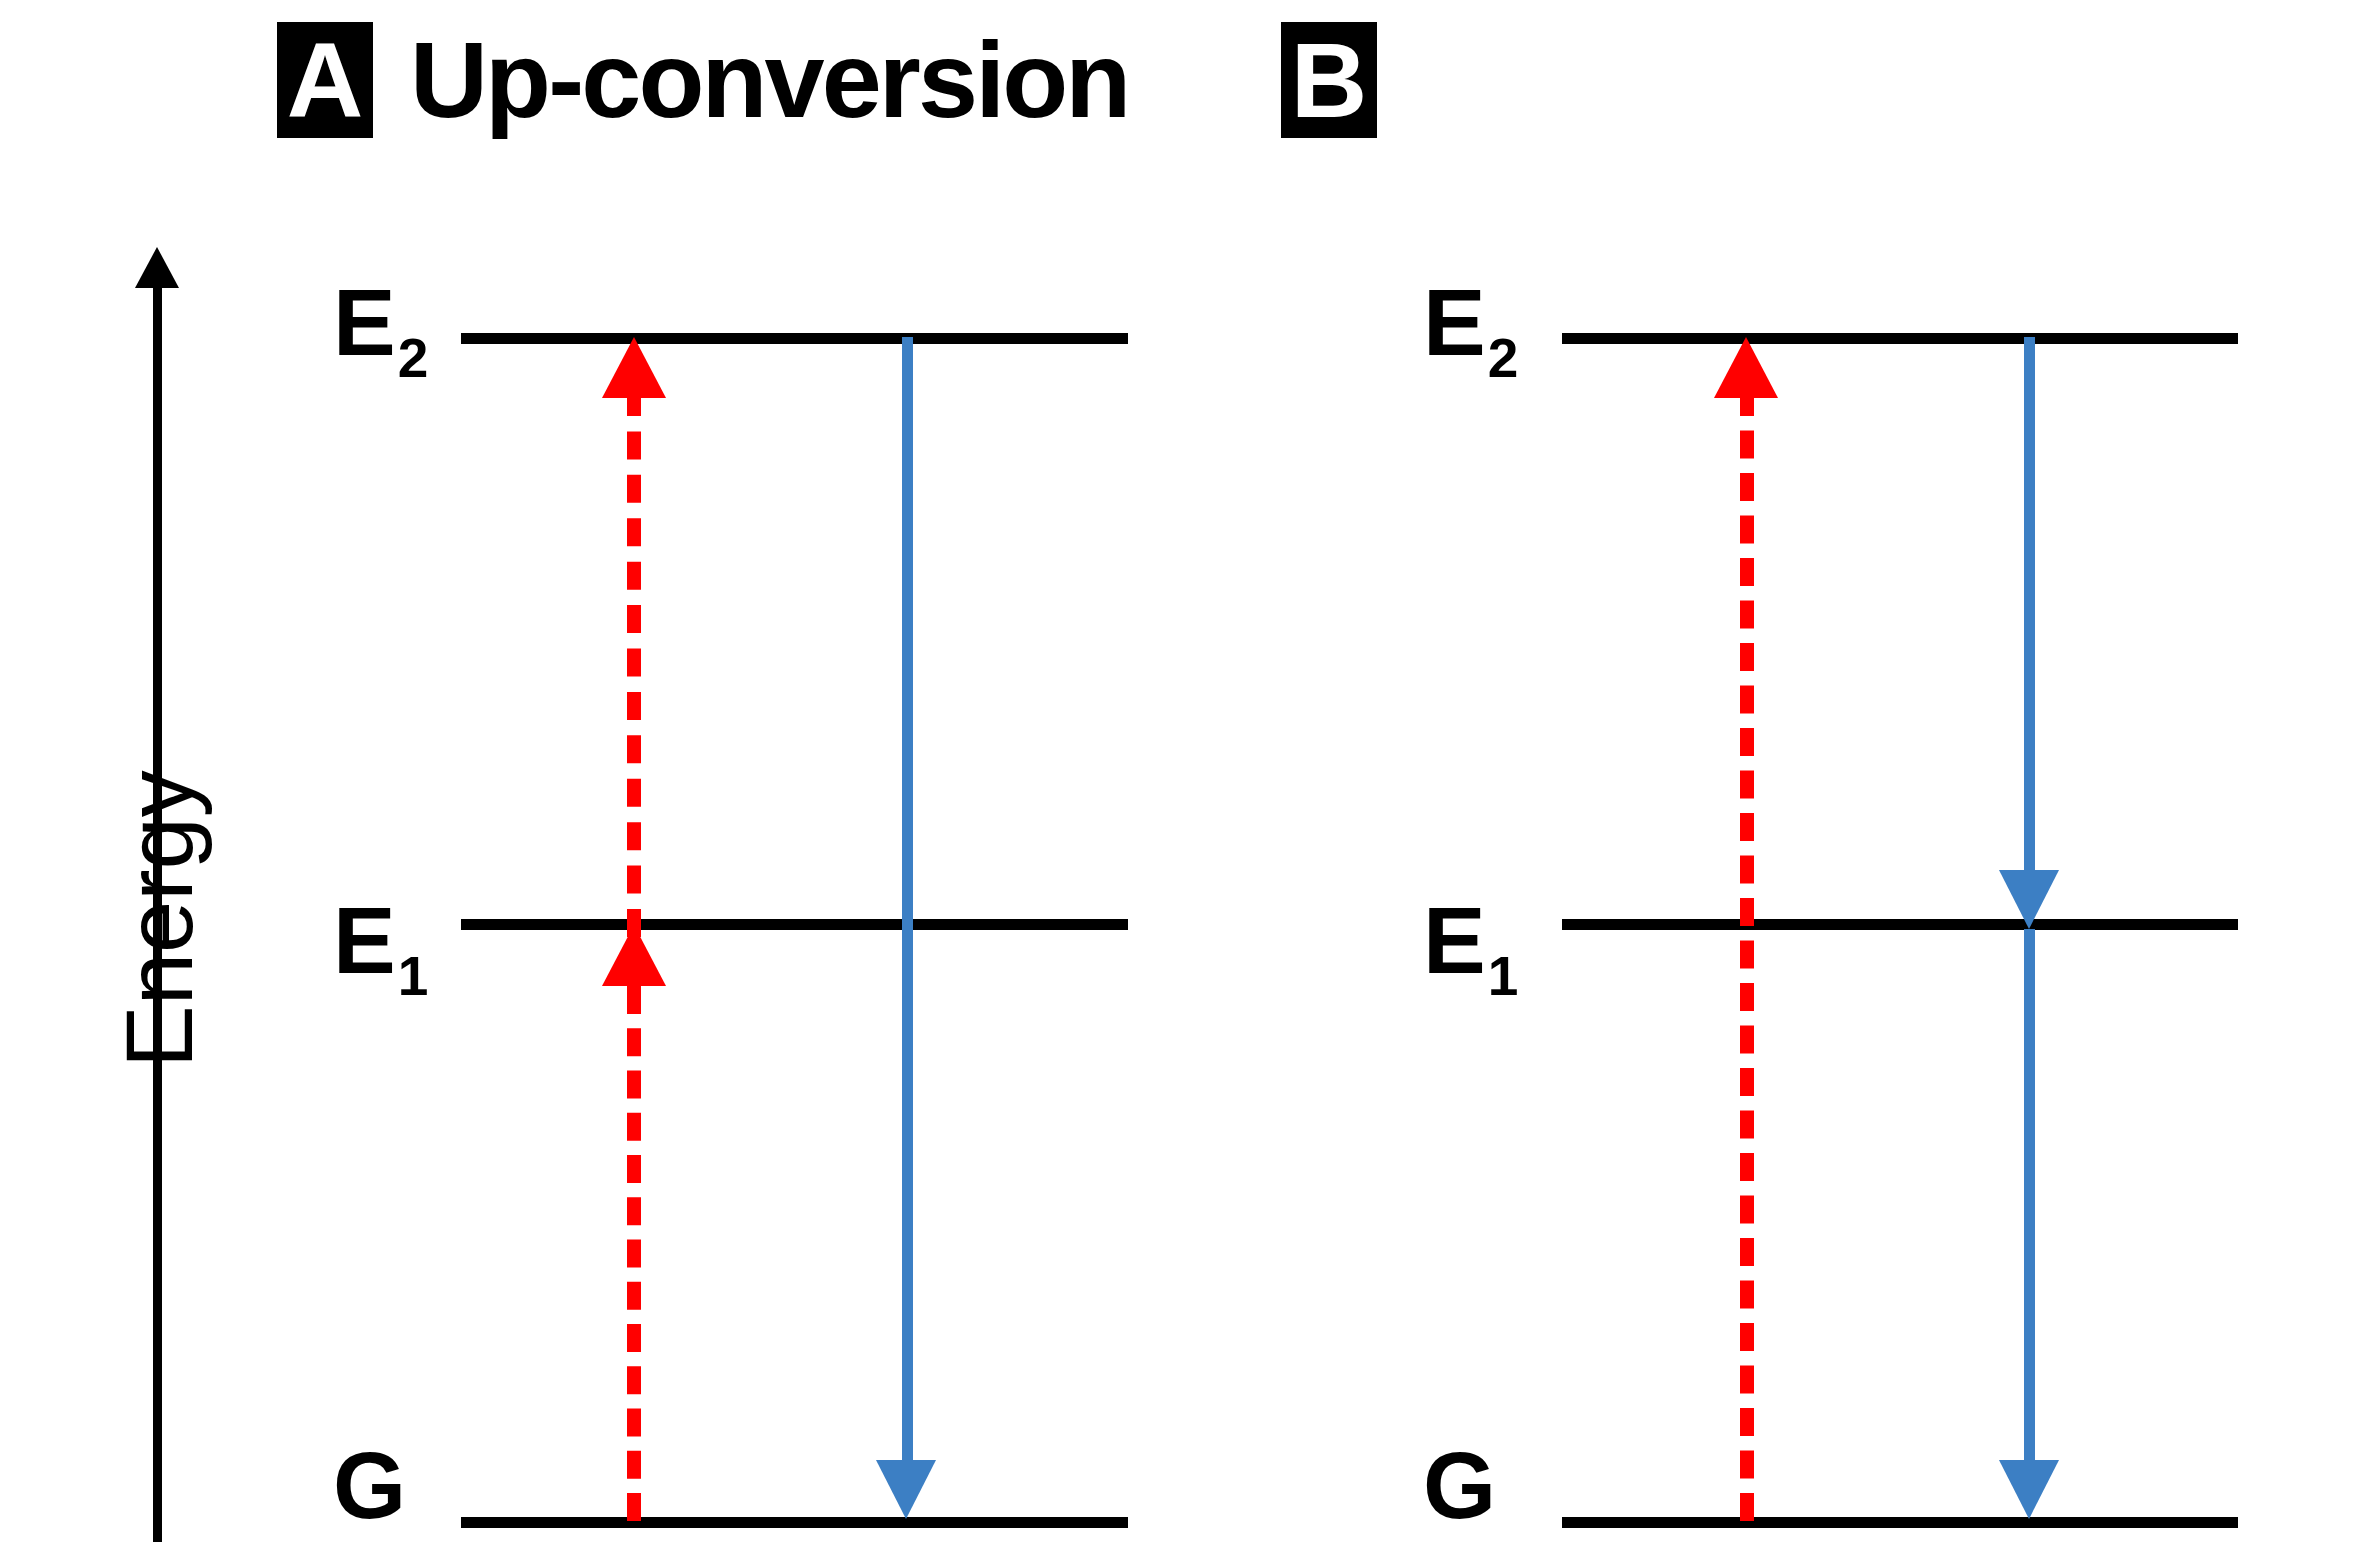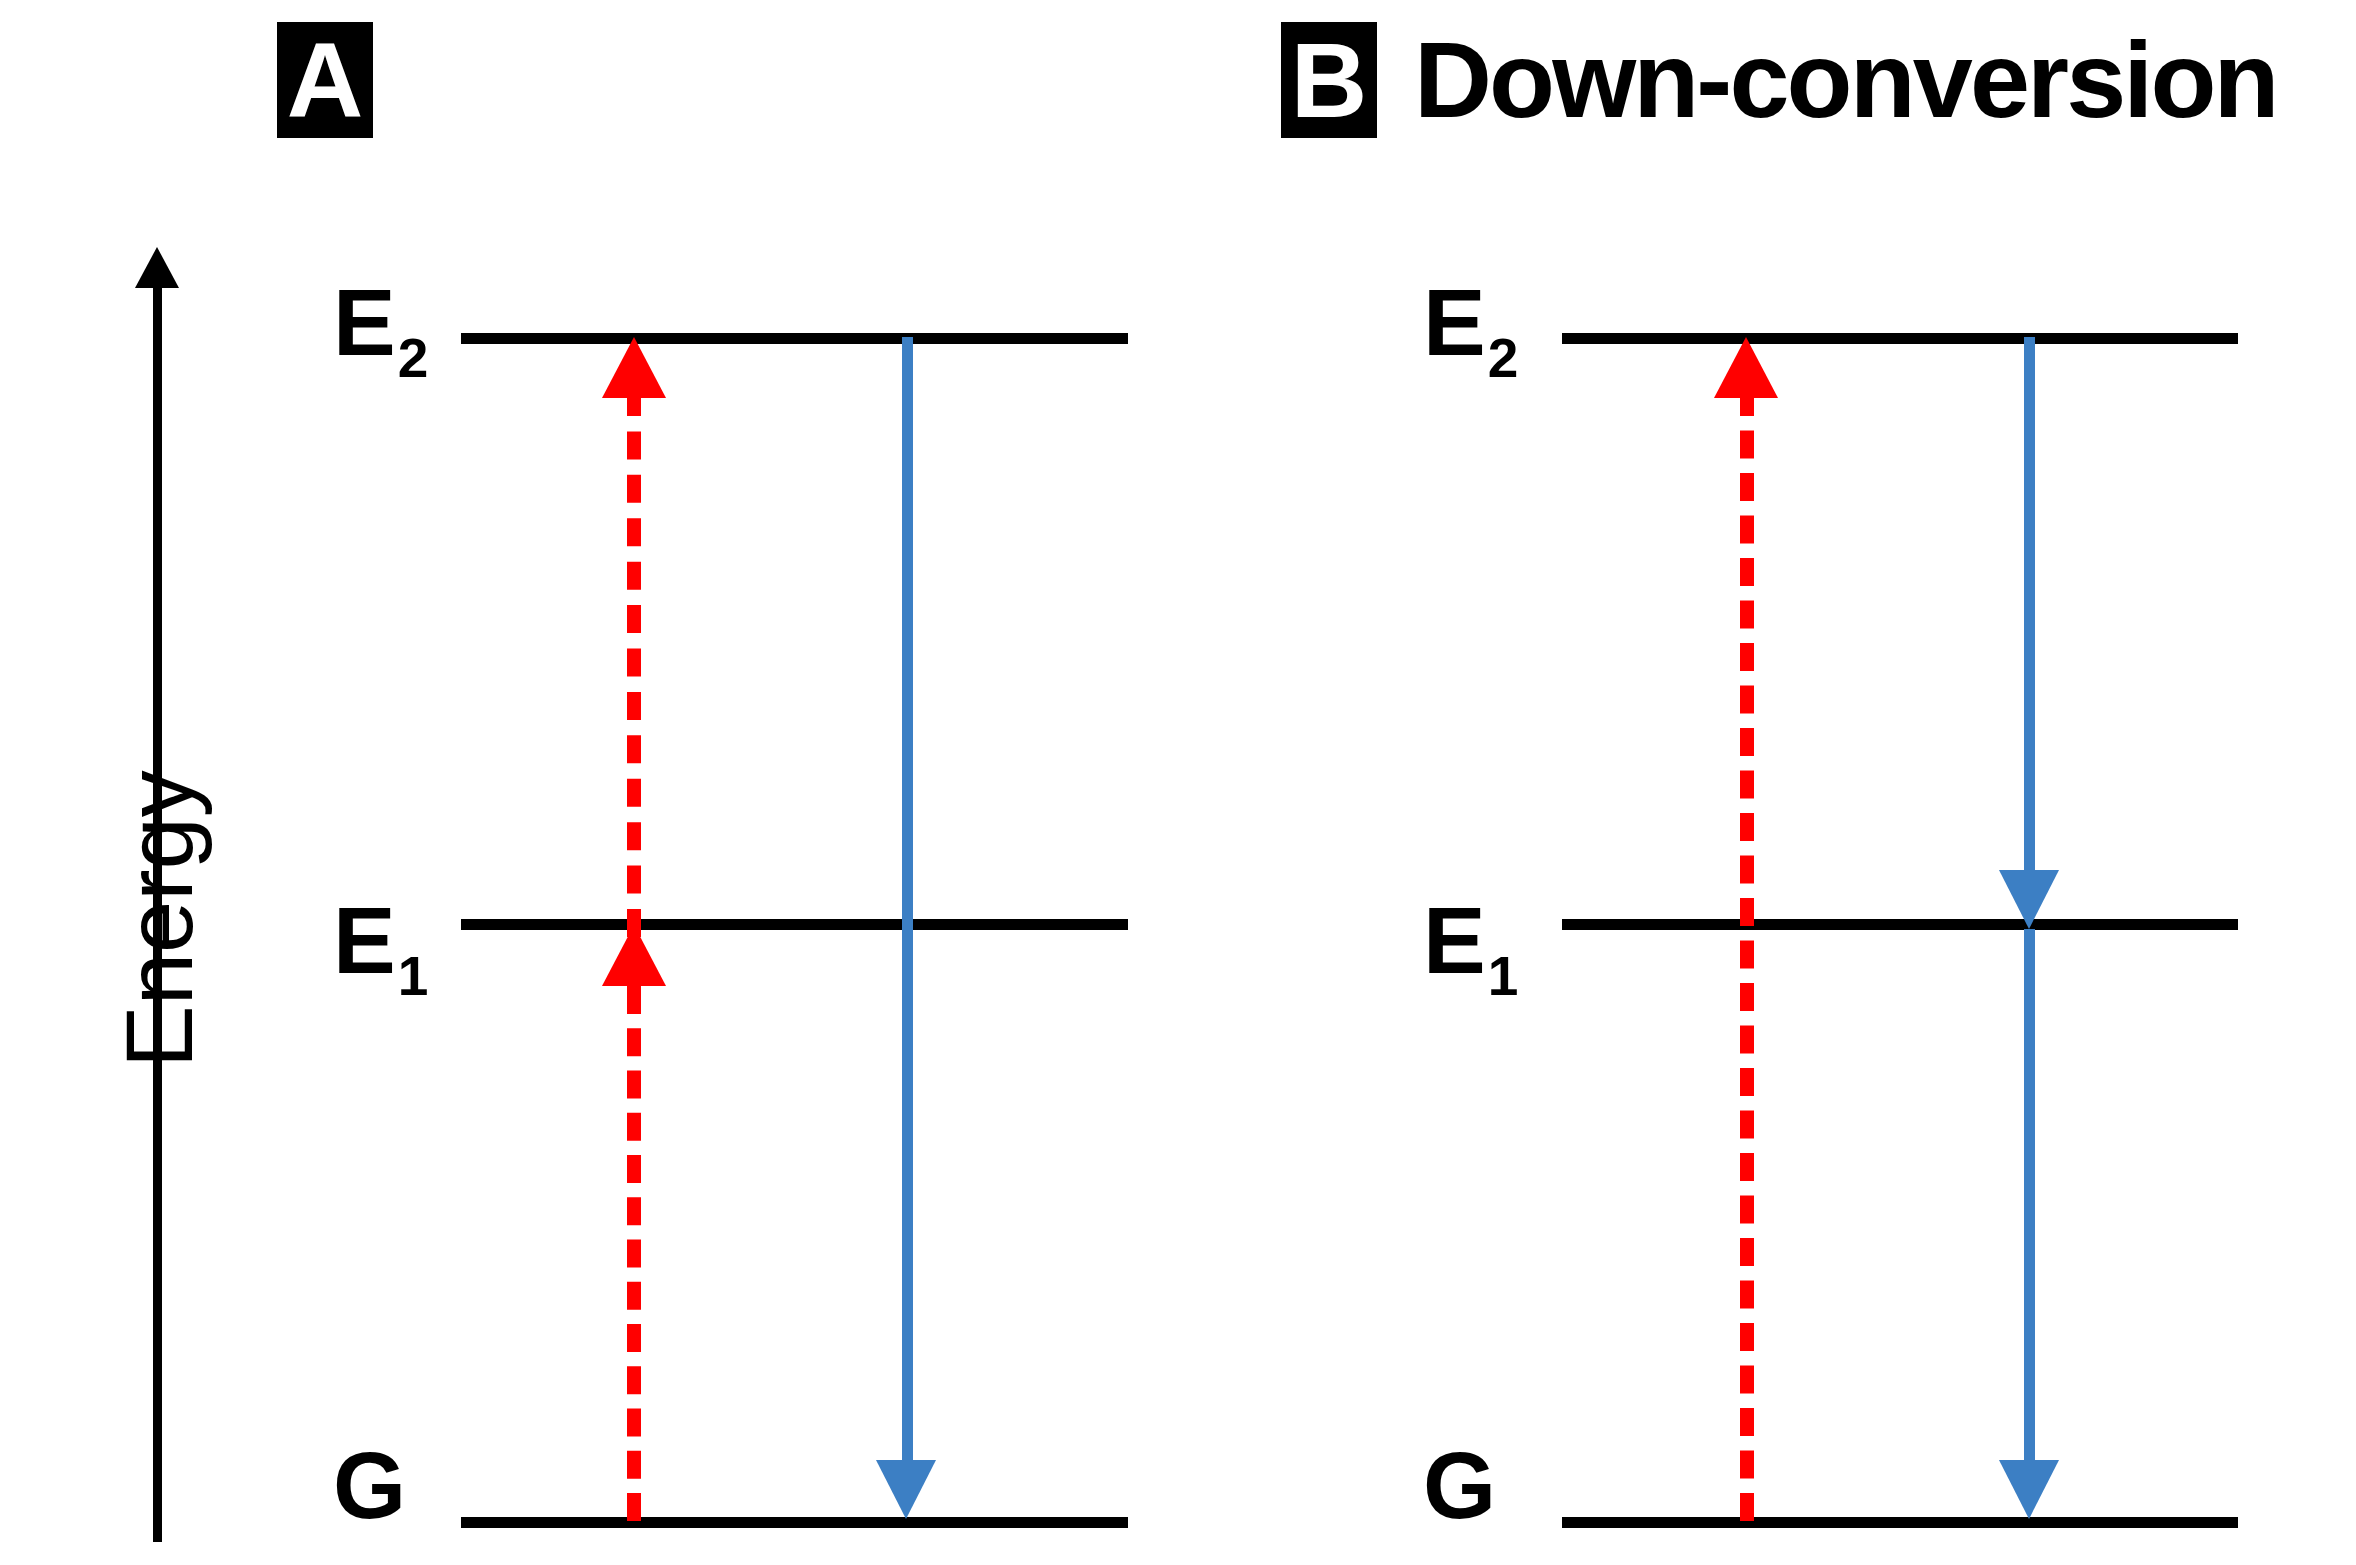--- a/index.html
+++ b/index.html
@@ -39,25 +39,25 @@
   .ah-down-blue{border-left:30px solid transparent;border-right:30px solid transparent;
                 border-top:59px solid #3C7FC4;}
 </style>
 </head>
 <body>
 
 <div id="stage">
 
   <div class="panel-head" style="left:277px;top:21.6px;">
     <div class="badge">A</div>
+    <div class="panel-title">Up-conversion</div>
   </div>
 
   <div class="panel-head" style="left:1281px;top:21.6px;">
     <div class="badge">B</div>
-    <div class="panel-title">Down-conversion</div>
   </div>
 
   <div class="axis-head" style="left:135px;top:247px;"></div>
   <div class="axis-line" style="left:153px;top:284px;height:1258px;"></div>
   <div class="axis-label" style="left:106px;top:1068px;">Energy</div>
 
   <div class="level" style="left:461px;top:333px;width:667px;"></div>
   <div class="level" style="left:461px;top:919px;width:667px;"></div>
   <div class="level" style="left:461px;top:1517px;width:667px;"></div>
 

